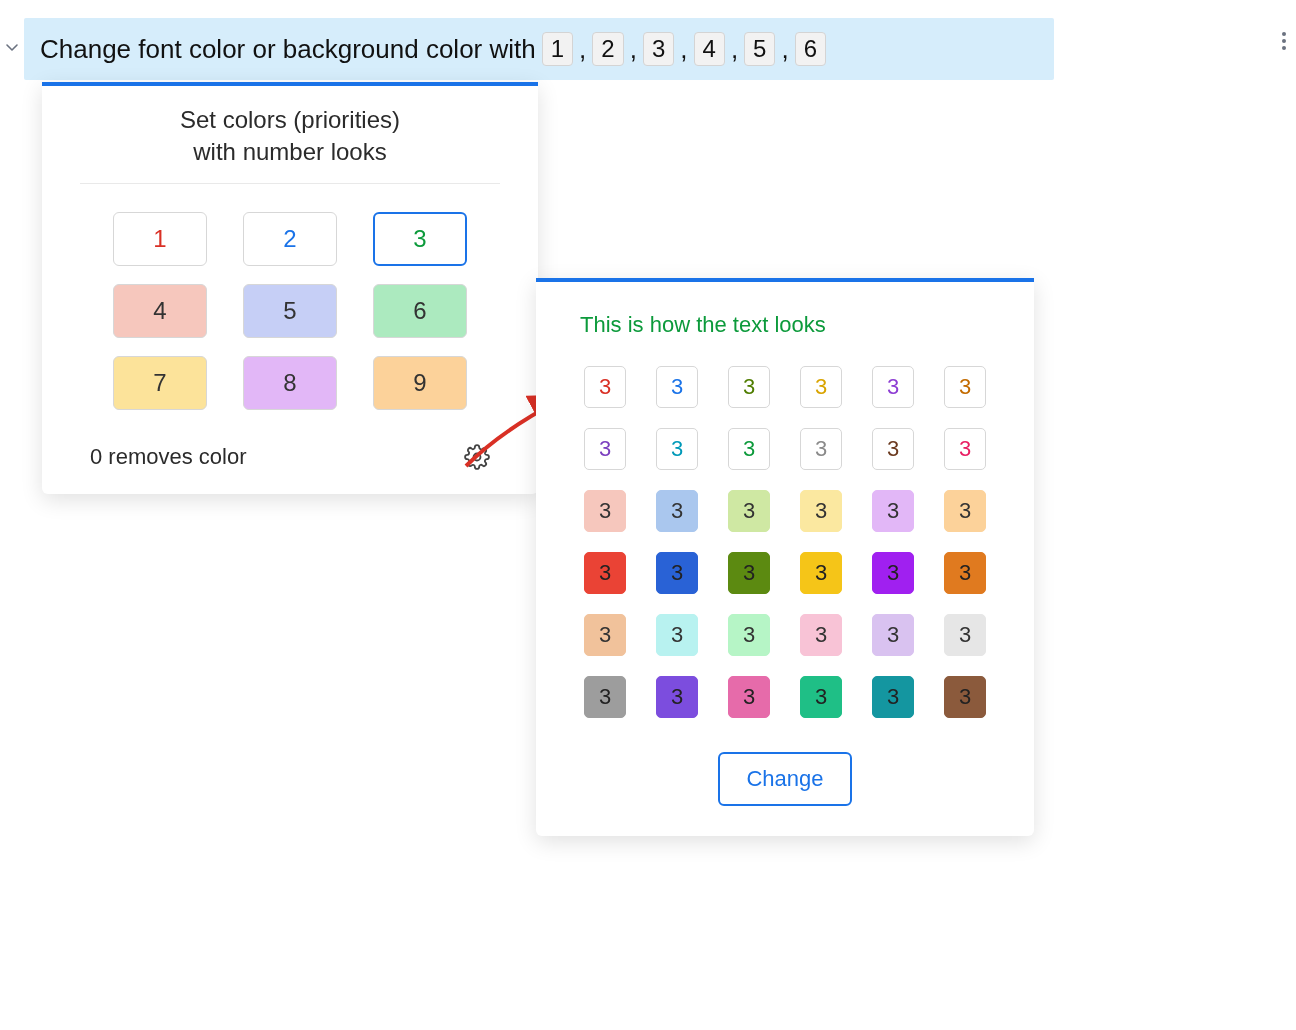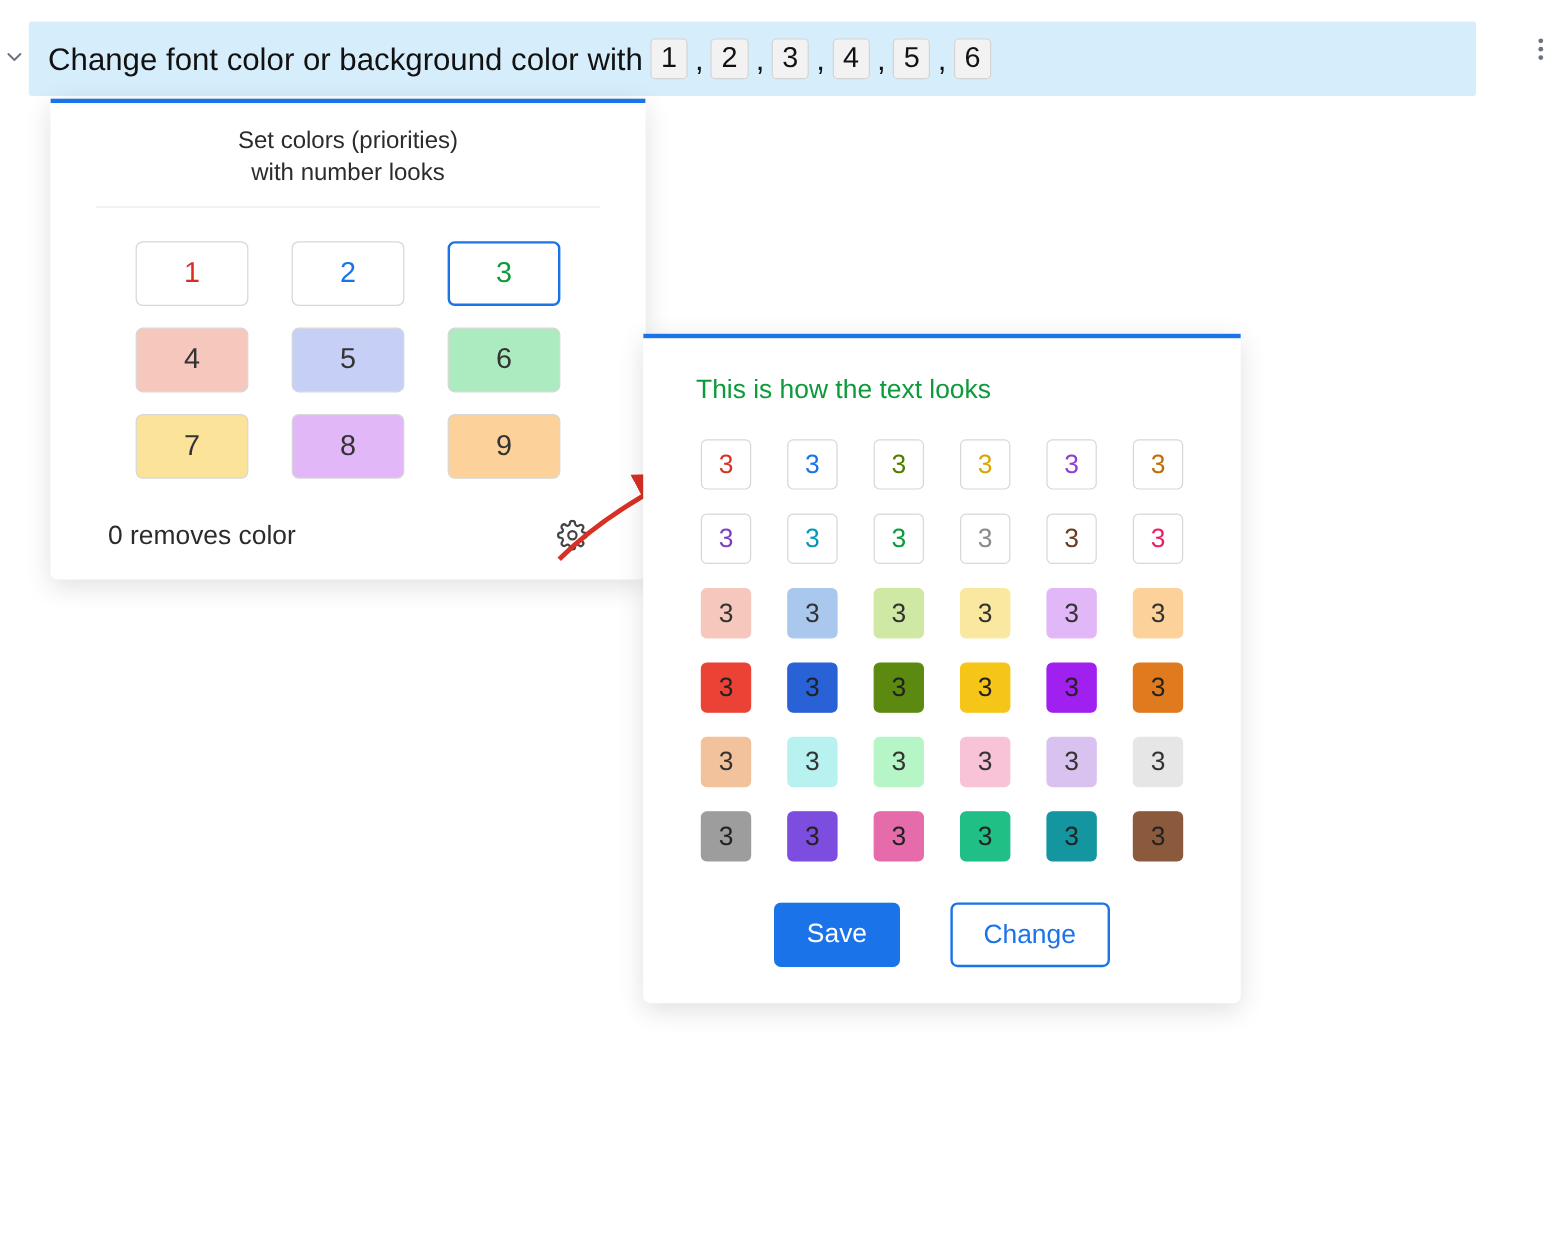--- a/index.html
+++ b/index.html
@@ -8,21 +8,21 @@
     font-family: -apple-system, BlinkMacSystemFont, "Segoe UI", Helvetica, Arial, sans-serif;
     background: #ffffff;
     width: 1296px;
     height: 1030px;
     position: relative;
   }
   .header-row {
     position: absolute;
     left: 0;
     top: 18px;
-    width: 1230px;
+    width: 1054px;
     display: flex;
     align-items: center;
   }
   .chevron {
     width: 24px;
     text-align: center;
     color: #6b7280;
     font-size: 16px;
     cursor: pointer;
   }
@@ -71,21 +71,21 @@
     top: 82px;
     width: 496px;
     background: #fff;
     border-top: 4px solid #1a73e8;
     box-shadow: 0 6px 22px rgba(0,0,0,0.12);
     border-radius: 0 0 6px 6px;
     padding: 18px 38px 24px 38px;
   }
   .panel1-title {
     text-align: center;
-    font-size: 20px;
+    font-size: 24px;
     color: #2b2b2b;
     line-height: 1.35;
     padding-bottom: 14px;
     border-bottom: 1px solid #e9e9e9;
     margin-bottom: 28px;
   }
   .grid9 {
     display: grid;
     grid-template-columns: repeat(3, 94px);
     grid-auto-rows: 54px;
@@ -294,16 +294,15 @@
       <div class="swatch" style="background: rgb(217, 194, 240); color: rgb(51, 51, 51); border-color: rgb(217, 194, 240);">3</div>
       <div class="swatch" style="background: rgb(230, 230, 230); color: rgb(51, 51, 51); border-color: rgb(230, 230, 230);">3</div>
       <div class="swatch" style="background: rgb(157, 157, 157); color: rgb(34, 34, 34); border-color: rgb(157, 157, 157);">3</div>
       <div class="swatch" style="background: rgb(124, 77, 222); color: rgb(34, 34, 34); border-color: rgb(124, 77, 222);">3</div>
       <div class="swatch" style="background: rgb(230, 107, 170); color: rgb(34, 34, 34); border-color: rgb(230, 107, 170);">3</div>
       <div class="swatch" style="background: rgb(31, 191, 134); color: rgb(34, 34, 34); border-color: rgb(31, 191, 134);">3</div>
       <div class="swatch" style="background: rgb(20, 150, 160); color: rgb(34, 34, 34); border-color: rgb(20, 150, 160);">3</div>
       <div class="swatch" style="background: rgb(139, 90, 60); color: rgb(34, 34, 34); border-color: rgb(139, 90, 60);">3</div>
     </div>
   <div class="btn-row">
-    <div class="btn btn-primary">Save</div>
     <div class="btn btn-secondary">Change</div>
   </div>
 </div>
 
 </body></html>

